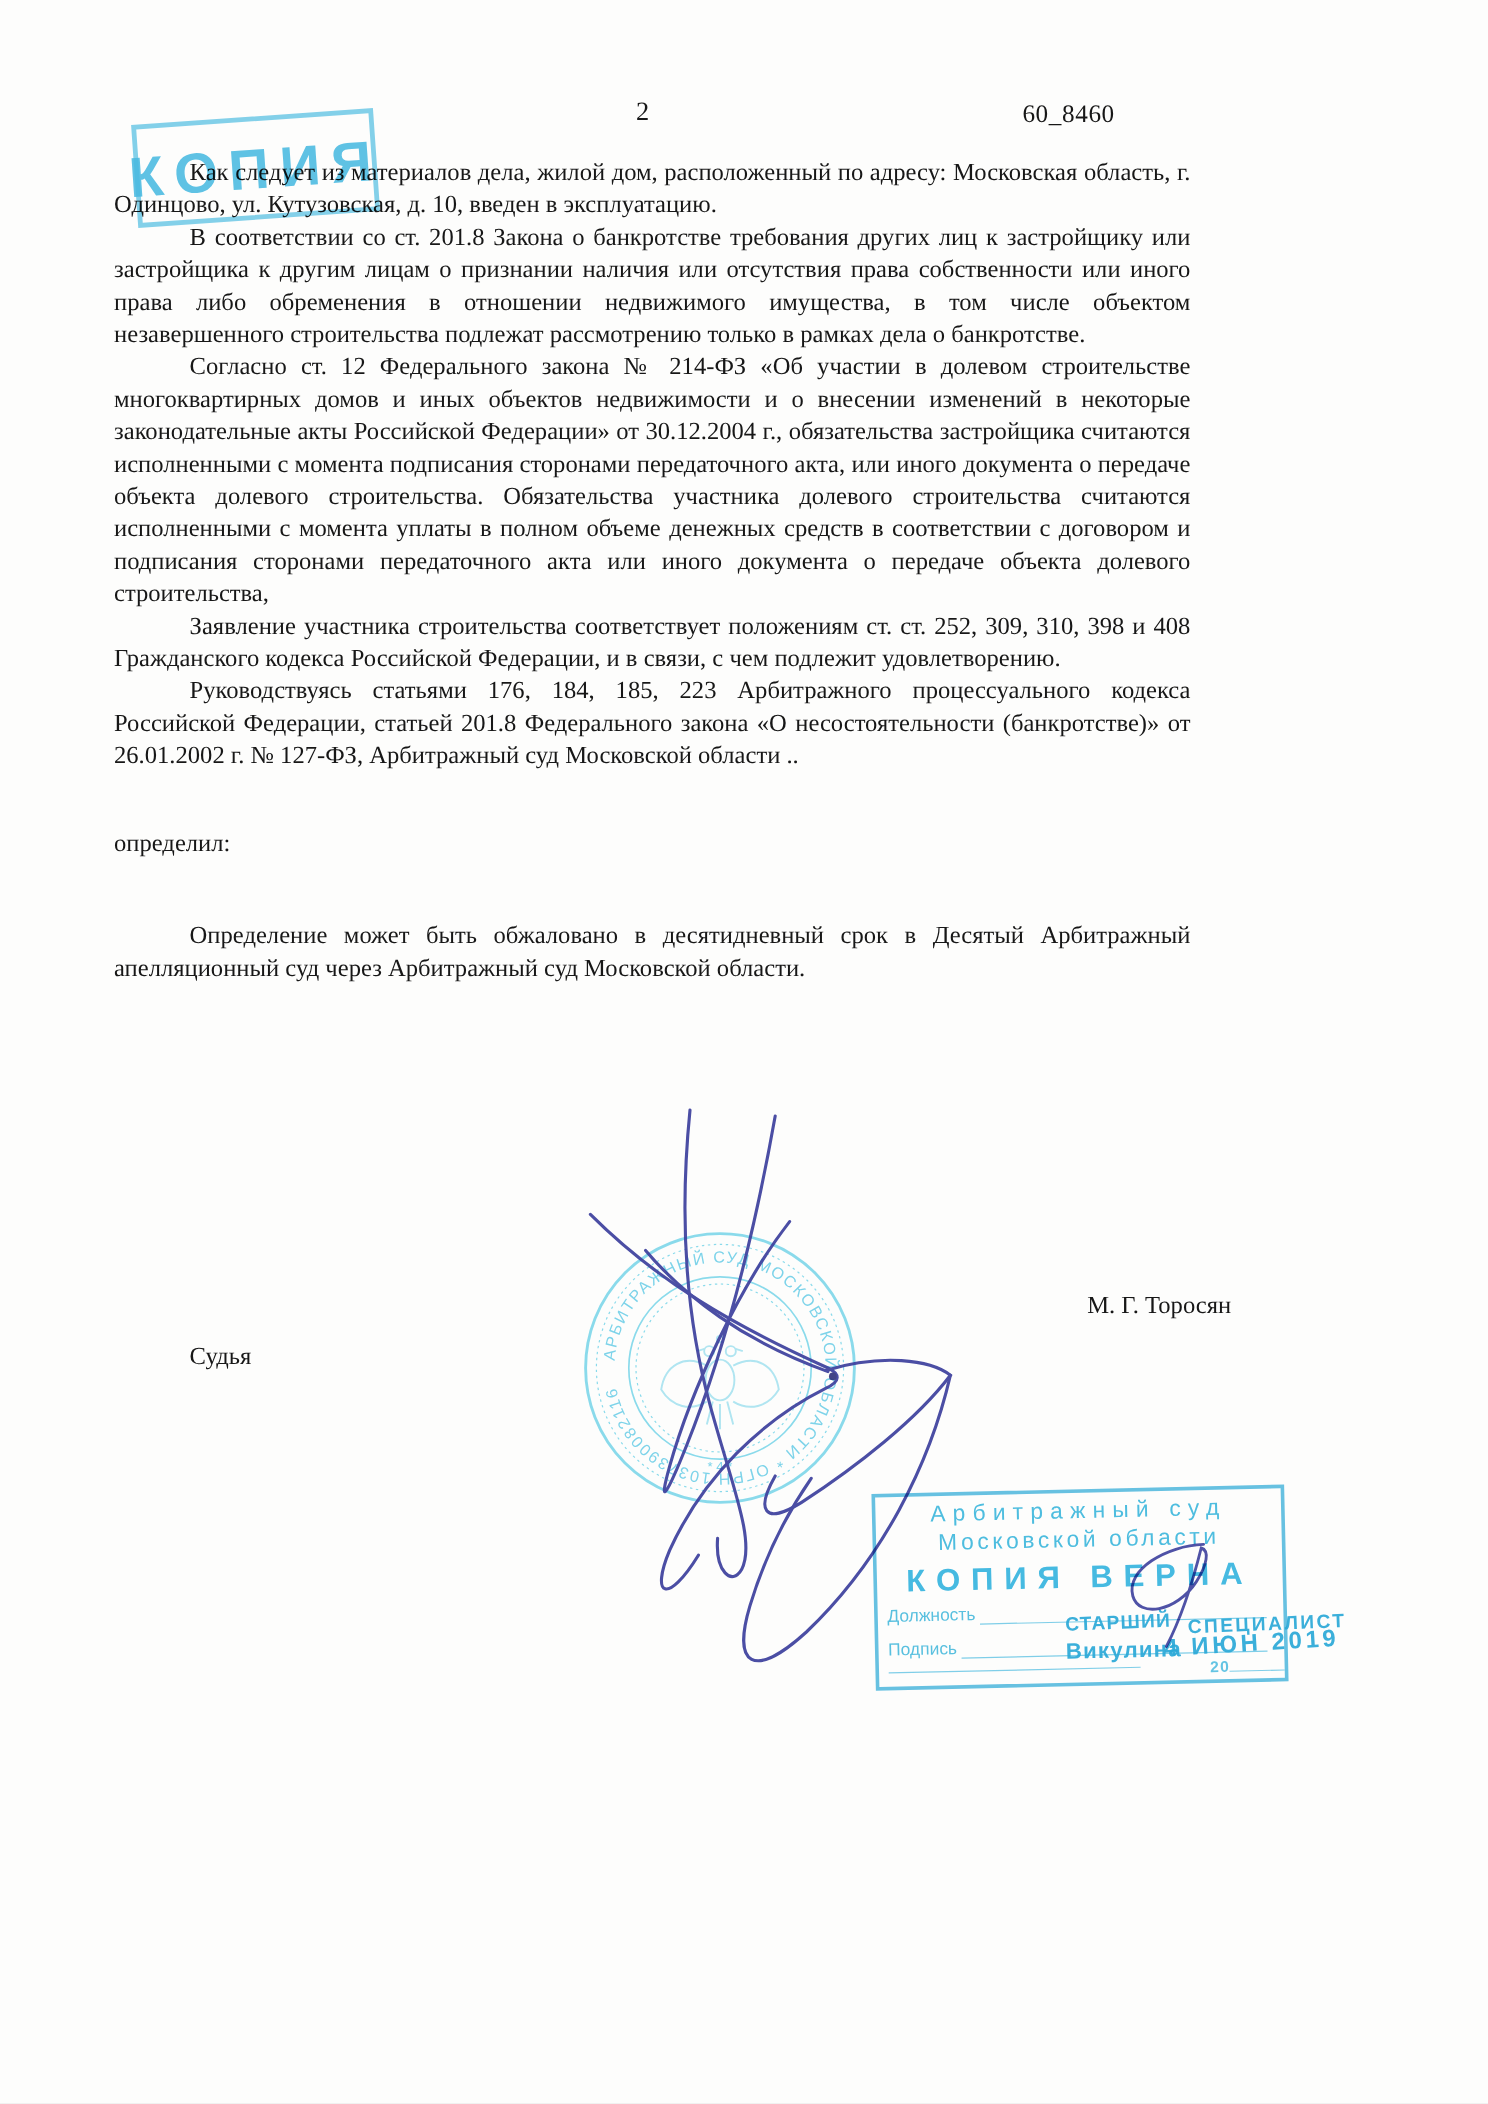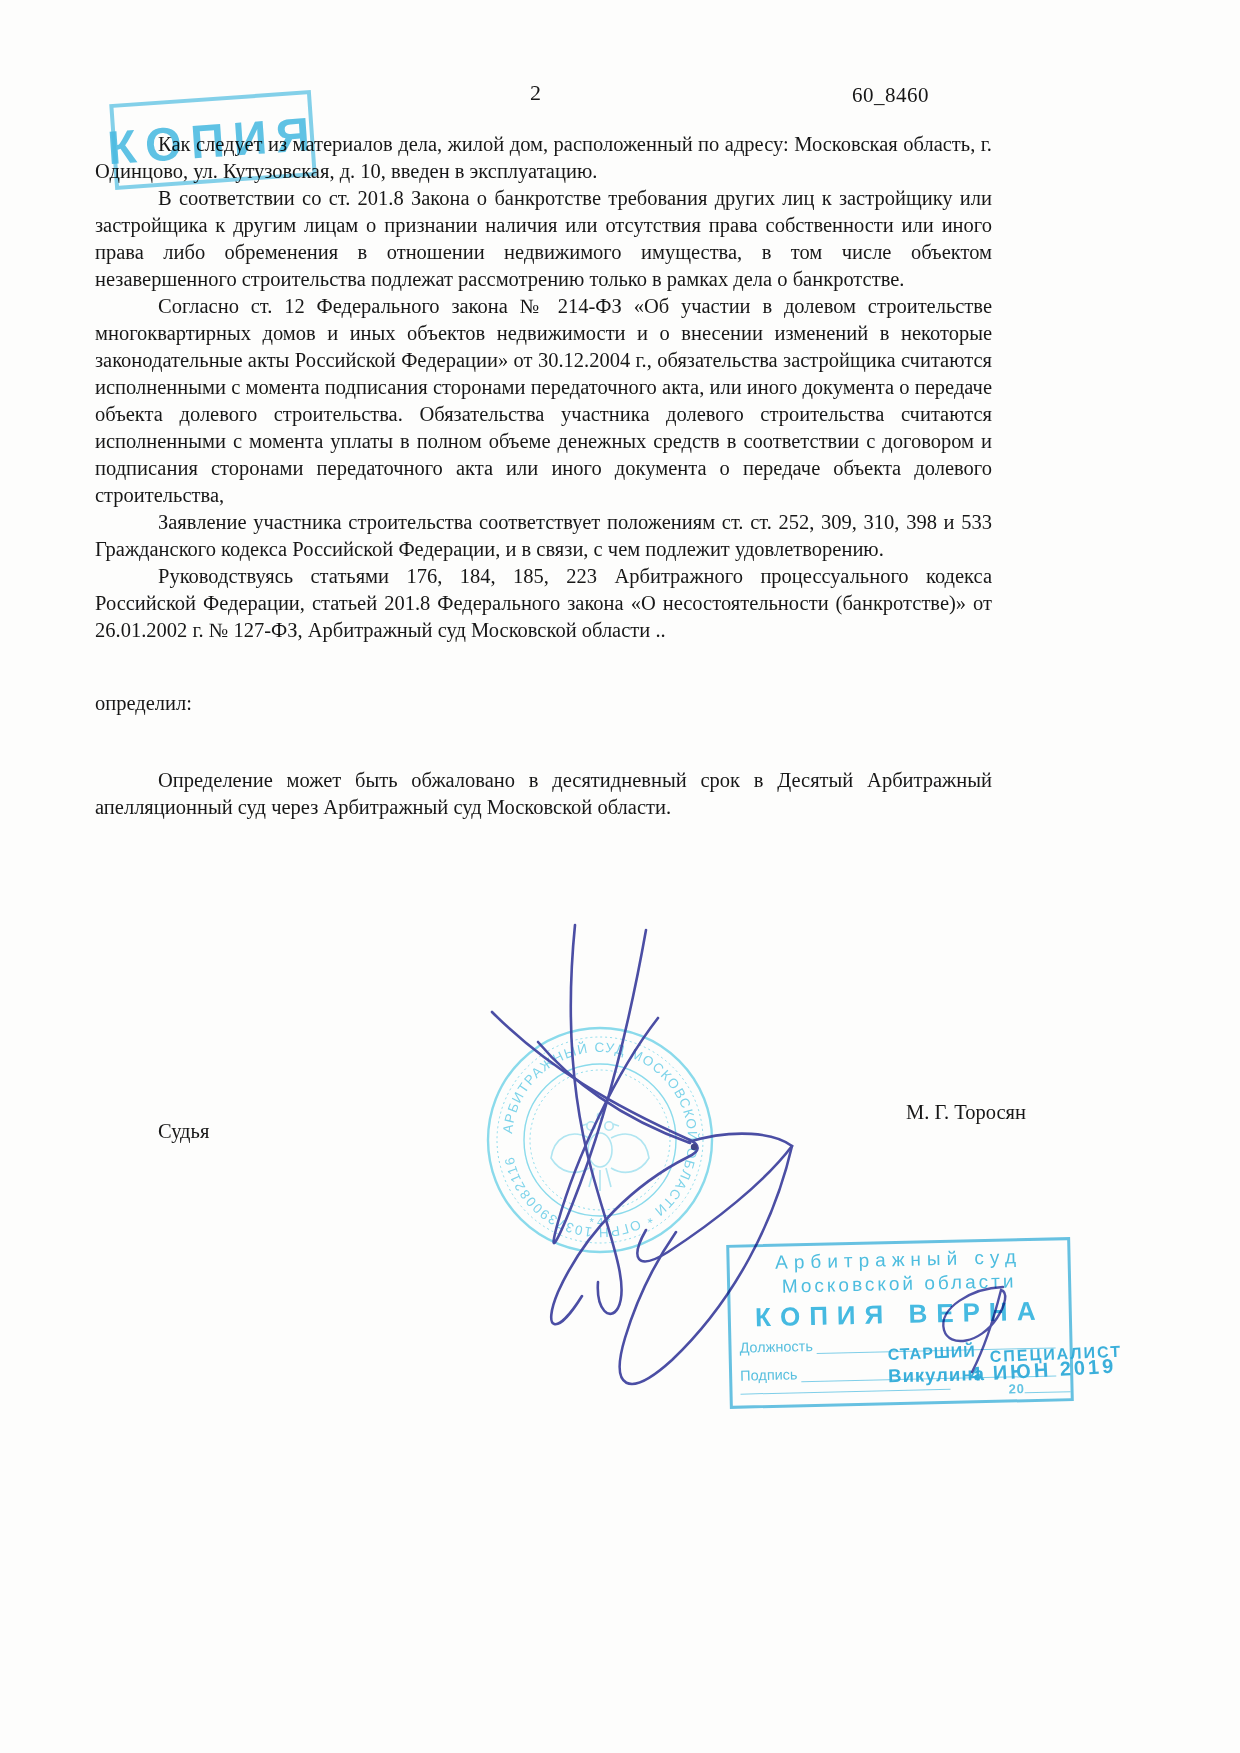--- a/index.html
+++ b/index.html
@@ -25,21 +25,21 @@
     position:absolute;left:95px;top:131px;width:897px;
     font-size:20.5px;line-height:27px;text-align:justify;z-index:1;
   }
   .bodytext p{margin:0;text-indent:63px;}
   .opredelil{text-align:left;text-indent:0 !important;margin:46px 0 50px 0 !important;}
   .priznat{position:relative;text-indent:63px;}
   .priznat .conj{position:absolute;left:733px;top:0;}
   .kv{ text-indent:160px; }
   
   .judge-label{position:absolute;left:158px;top:1120px;font-size:20.5px;}
-  .judge-name{position:absolute;left:906px;top:1101px;font-size:20.5px;}
+  .judge-name{position:absolute;left:906px;top:1077px;font-size:20.5px;}
   
   .cert-stamp{
     position:absolute;left:728px;top:1241px;width:338px;height:158px;
     border:3px solid rgba(62,178,220,.78);transform:rotate(-1.3deg);
     font-family:"Liberation Sans",sans-serif;color:#4ebfe2;
     mix-blend-mode:multiply;z-index:4;
   }
   .cert-stamp .l1{position:absolute;left:0;right:0;top:5px;text-align:center;font-size:19px;letter-spacing:6px;white-space:nowrap;}
   .cert-stamp .l2{position:absolute;left:0;right:0;top:29px;text-align:center;font-size:19px;letter-spacing:3px;white-space:nowrap;}
   .cert-stamp .l3{position:absolute;left:0;right:0;top:55px;text-align:center;font-size:26px;font-weight:bold;letter-spacing:9px;white-space:nowrap;color:#46bce4;}
@@ -67,21 +67,21 @@
   <span class="doc-code">60_8460</span>
 
   <div class="kopia">
     <span>КОПИЯ</span>
   </div>
 
   <div class="bodytext">
     <p>Как следует из материалов дела, жилой дом, расположенный по адресу: Московская область, г. Одинцово, ул. Кутузовская, д. 10, введен в эксплуатацию.</p>
     <p>В соответствии со ст. 201.8 Закона о банкротстве требования других лиц к застройщику или застройщика к другим лицам о признании наличия или отсутствия права собственности или иного права либо обременения в отношении недвижимого имущества, в том числе объектом незавершенного строительства подлежат рассмотрению только в рамках дела о банкротстве.</p>
     <p>Согласно ст. 12 Федерального закона № 214-ФЗ «Об участии в долевом строительстве многоквартирных домов и иных объектов недвижимости и о внесении изменений в некоторые законодательные акты Российской Федерации» от 30.12.2004 г., обязательства застройщика считаются исполненными с момента подписания сторонами передаточного акта, или иного документа о передаче объекта долевого строительства. Обязательства участника долевого строительства считаются исполненными с момента уплаты в полном объеме денежных средств в соответствии с договором и подписания сторонами передаточного акта или иного документа о передаче объекта долевого строительства,</p>
-    <p>Заявление участника строительства соответствует положениям ст. ст. 252, 309, 310, 398 и 533 Гражданского кодекса Российской Федерации, и в связи, с чем подлежит удовлетворению.</p>
+    <p>Заявление участника строительства соответствует положениям ст. ст. 252, 309, 310, 398 и 408 Гражданского кодекса Российской Федерации, и в связи, с чем подлежит удовлетворению.</p>
     <p>Руководствуясь статьями 176, 184, 185, 223 Арбитражного процессуального кодекса Российской Федерации, статьей 201.8 Федерального закона «О несостоятельности (банкротстве)» от 26.01.2002 г. № 127-ФЗ, Арбитражный суд Московской области ..</p>
     <p class="opredelil">определил:</p>
     <p>Определение может быть обжаловано в десятидневный срок в Десятый Арбитражный апелляционный суд через Арбитражный суд Московской области.</p>
   </div>
 
   <span class="judge-label">Судья</span>
   <span class="judge-name">М. Г. Торосян</span>
 
   <svg class="overlay" width="1240" height="1753" viewBox="0 0 1240 1753">
 

